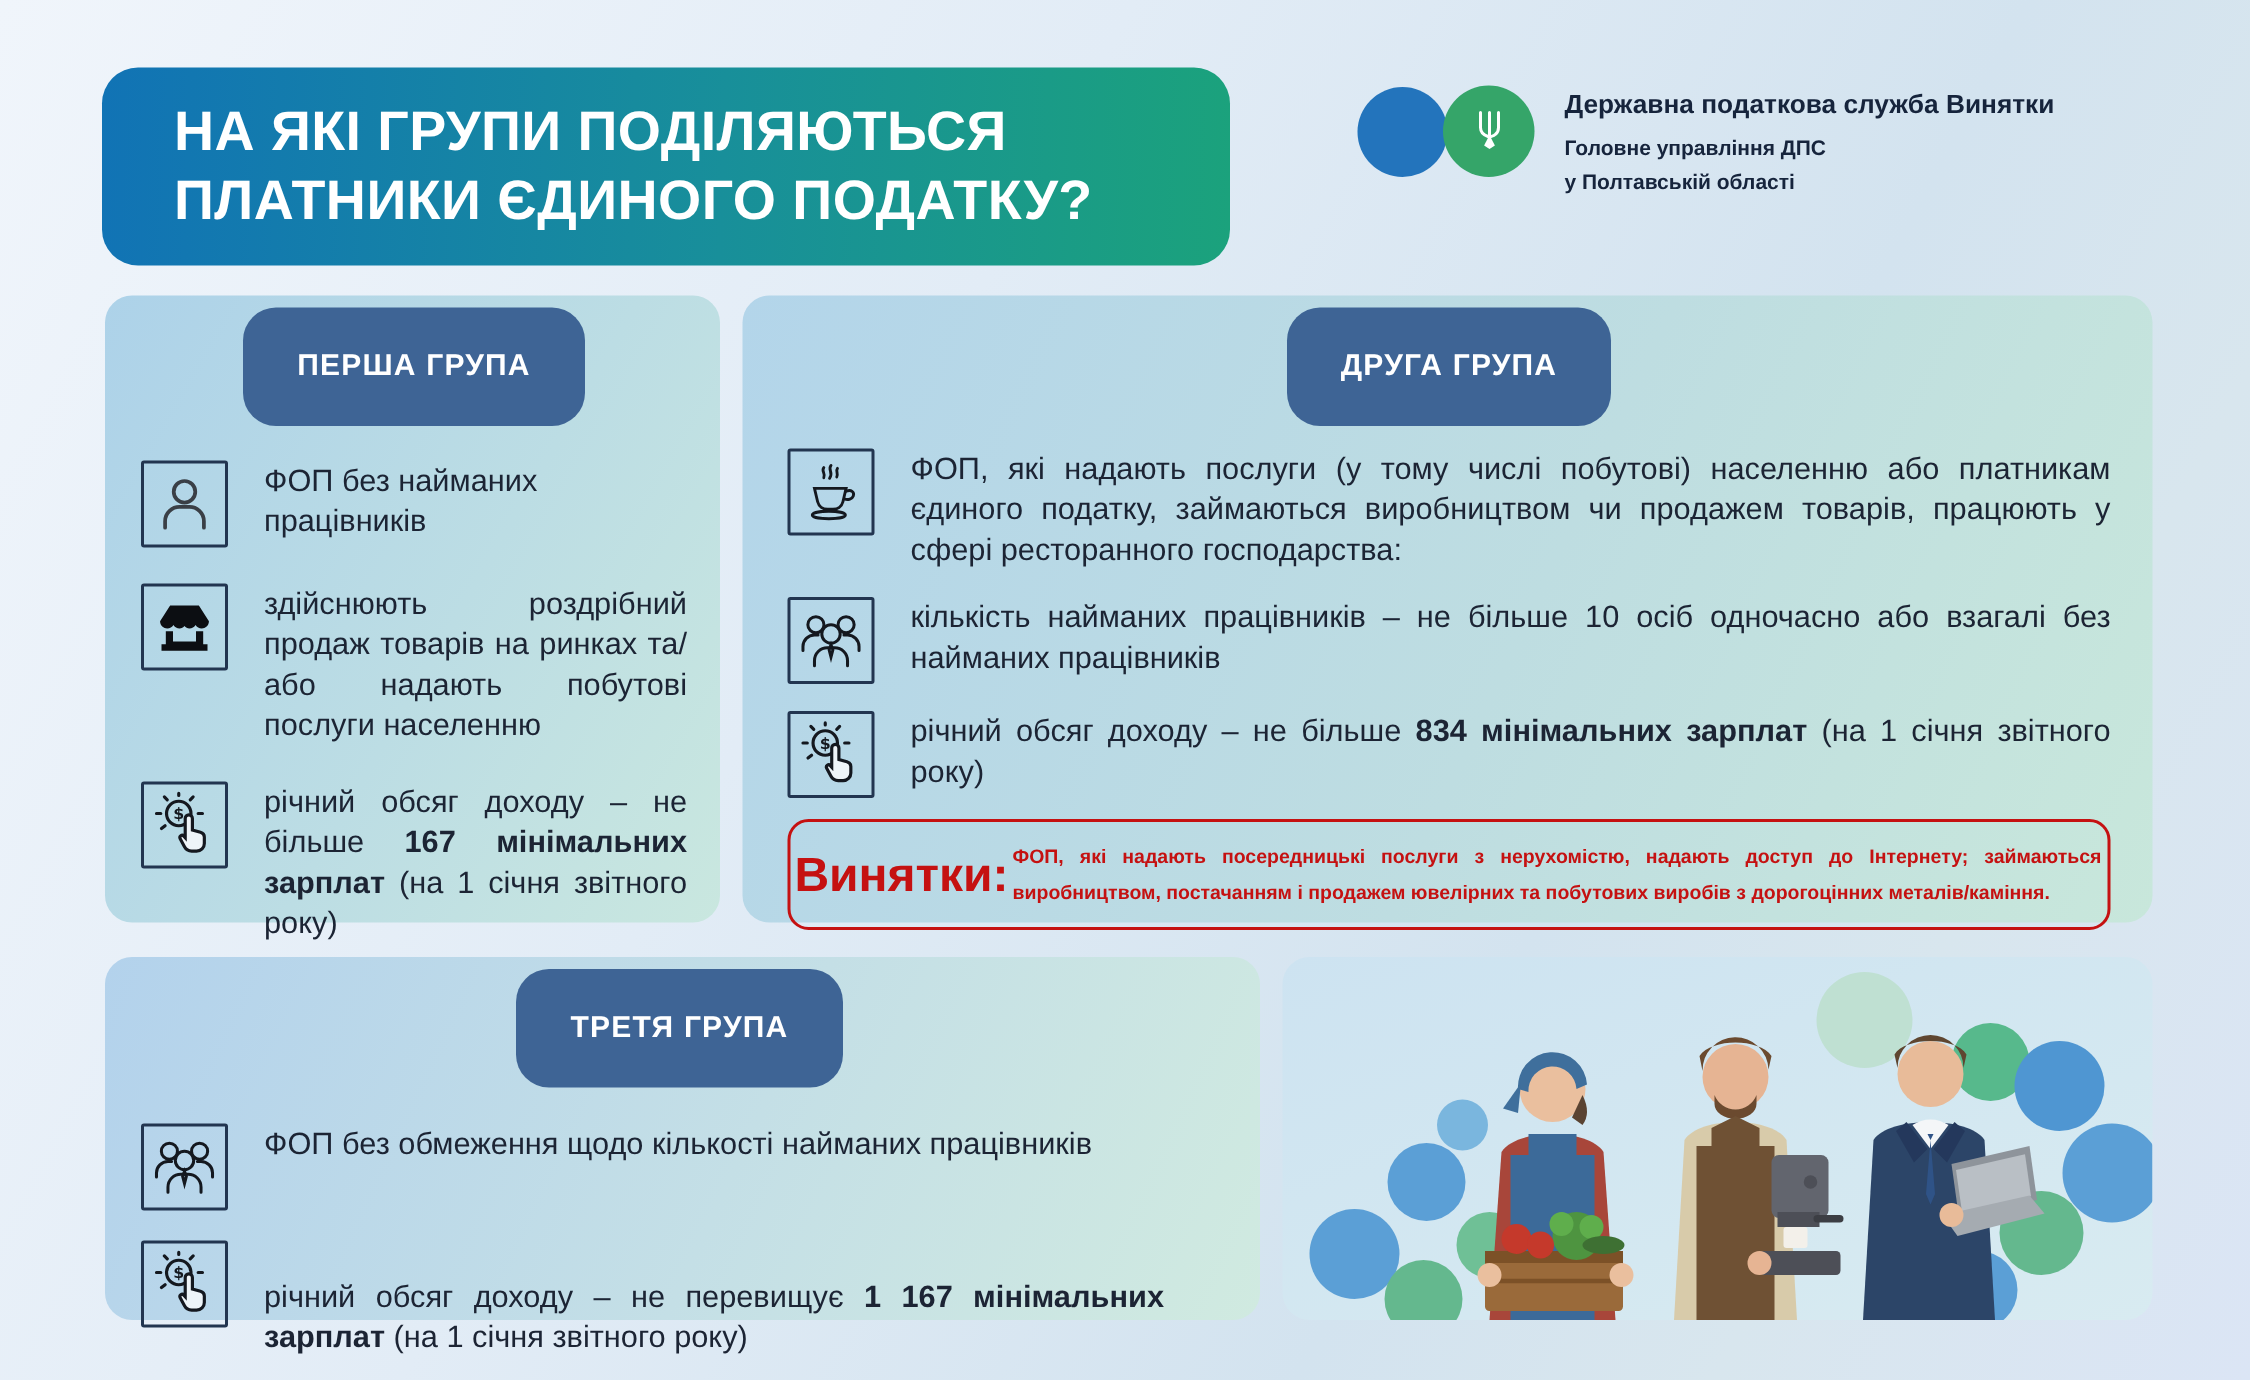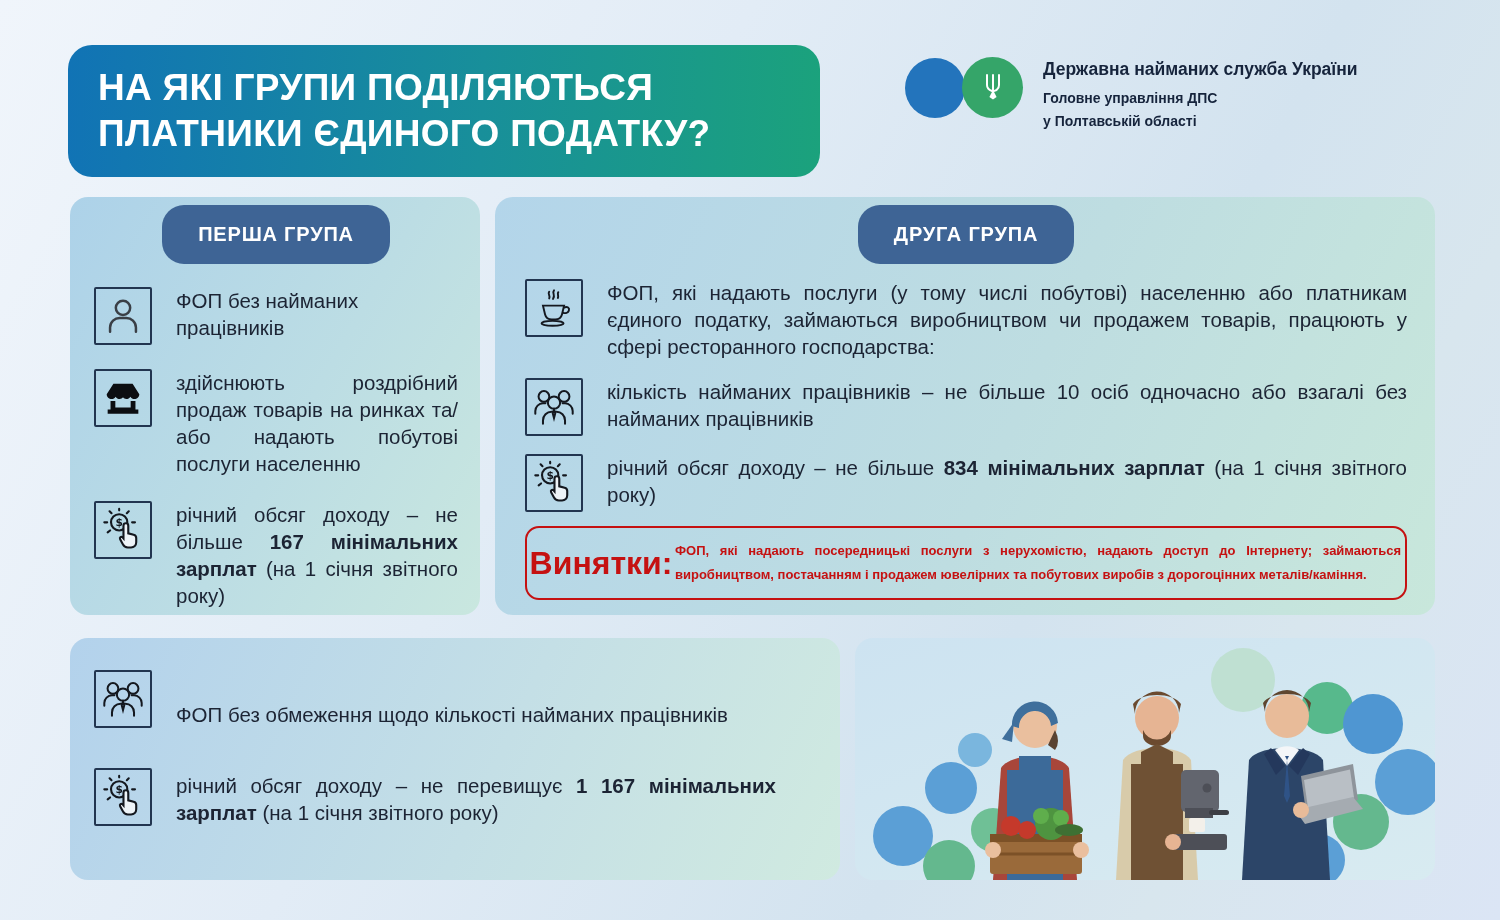--- a/index.html
+++ b/index.html
@@ -9,47 +9,47 @@
   }
   .canvas{
     position:relative;width:1500px;height:920px;overflow:hidden;
     background:linear-gradient(118deg,#f0f5fb 0%,#e2ecf6 38%,#d3e3ef 68%,#d8e6ee 82%,#dbe5f5 100%);
   }
   
   .title-card{
     position:absolute;left:68px;top:45px;width:752px;height:132px;
     border-radius:24px;
     background:linear-gradient(92deg,#1173b5 0%,#188f9a 55%,#1ba27c 100%);
-    display:flex;align-items:center;padding-left:30px;box-sizing:border-box;
+    display:flex;align-items:center;padding-left:48px;box-sizing:border-box;
   }
   .title-card h1{
     margin:0;color:#ffffff;font-size:37px;line-height:46px;font-weight:bold;letter-spacing:.3px;
   }
   .logo{position:absolute;left:905px;top:57px;display:flex;align-items:flex-start;}
   .logo-circles{position:relative;width:118px;height:62px;flex:none;}
   .circle-blue{position:absolute;left:0;top:1px;width:60px;height:60px;border-radius:50%;background:#2374bc;}
   .circle-green{position:absolute;left:57px;top:0;width:61px;height:61px;border-radius:50%;background:#35a569;display:flex;align-items:center;justify-content:center;}
   .logo-text{margin-left:20px;padding-top:2px;}
   .logo-text .l1{font-size:17.5px;font-weight:bold;color:#16243c;margin:0 0 7px 0;}
   .logo-text .l2{font-size:14px;font-weight:bold;color:#16243c;margin:0;line-height:23px;}
   
   .panel{position:absolute;border-radius:18px;box-sizing:border-box;}
   .panel-g1{left:70px;top:197px;width:410px;height:418px;background:linear-gradient(120deg,#add2e9 0%,#bcdde4 55%,#c9e7df 100%);padding:8px 22px 0 24px;}
   .panel-g2{left:495px;top:197px;width:940px;height:418px;background:linear-gradient(115deg,#b3d5ea 0%,#bedde1 55%,#c8e7db 100%);padding:8px 28px 0 30px;}
   .panel-g3{left:70px;top:638px;width:770px;height:242px;background:linear-gradient(115deg,#b3d2ec 0%,#c4dfe6 55%,#d0eae0 100%);padding:8px 28px 0 24px;}
   .panel-img{left:855px;top:638px;width:580px;height:242px;background:linear-gradient(160deg,#cde3f1 0%,#d8ebf1 100%);overflow:hidden;}
   .pill{
     display:table;margin:0 auto;background:#3e6495;color:#fff;
-    border-radius:22px;padding:18px 36px;font-size:20px;font-weight:bold;letter-spacing:.8px;
+    border-radius:22px;padding:28px 36px;font-size:20px;font-weight:bold;letter-spacing:.8px;
   }
   .items-g1{margin-top:23px;}
   .items-g2{margin-top:15px;}
   .items-g3{margin-top:24px;}
   .item{display:flex;align-items:flex-start;margin-bottom:24px;}
-  .item-g3{align-items:flex-end;margin-bottom:20px;}
+  .item-g3{align-items:flex-start;margin-bottom:20px;}
   .icon-box{
     flex:none;width:58px;height:58px;border:2px solid #223550;border-radius:2px;
     display:flex;align-items:center;justify-content:center;box-sizing:border-box;
     margin-right:24px;
   }
   .icon-box svg{width:46px;height:46px;display:block;}
   .item-text{margin:0;font-size:20.5px;line-height:27px;text-align:justify;}
   .item-text.left{text-align:left;}
   .item-text b{font-weight:bold;}
   
@@ -76,21 +76,21 @@
     <div class="logo-circles">
       <div class="circle-blue"></div>
       <div class="circle-green">
         <svg viewBox="0 0 22 30" width="22" height="30">
           <path d="M5 2 v10 c0 3 2 5 5 6 M11 2 v16 M17 2 v10 c0-0 0 3-2 4.5 c-1 1-2 1.2-3 1.5" fill="none" stroke="#fff" stroke-width="2" stroke-linecap="round"></path>
           <path d="M11 17 l-3.6 7 3.6 2.4 3.6-2.4 z" fill="#fff"></path>
         </svg>
       </div>
     </div>
     <div class="logo-text">
-      <p class="l1">Державна найманих служба України</p>
+      <p class="l1">Державна податкова служба Винятки</p>
       <p class="l2">Головне управління ДПС</p>
       <p class="l2">у Полтавській області</p>
     </div>
   </div>
 
   <div class="panel panel-g1">
     <div class="pill">ПЕРША ГРУПА</div>
     <div class="items-g1">
       <div class="item">
         <div class="icon-box">
@@ -164,20 +164,21 @@
         <p class="item-text"><span>річний обсяг доходу – не більше </span><b>834 мінімальних зарплат</b><span> (на 1 січня звітного року)</span></p>
       </div>
       <div class="exceptions">
         <div class="exc-label">Винятки:</div>
         <p class="exc-text">ФОП, які надають посередницькі послуги з нерухомістю, надають доступ до Інтернету; займаються виробництвом, постачанням і продажем ювелірних та побутових виробів з дорогоцінних металів/каміння.</p>
       </div>
     </div>
   </div>
 
   <div class="panel panel-g3">
+    <div class="pill">ТРЕТЯ ГРУПА</div>
     <div class="items-g3">
       <div class="item item-g3">
         <div class="icon-box">
           <svg viewBox="0 0 48 48" fill="none" stroke="#14181f" stroke-width="2.1" stroke-linecap="round">
             <circle cx="13.5" cy="13" r="5.6"></circle>
             <circle cx="34.5" cy="13" r="5.6"></circle>
             <path d="M4.5 31 v-2.8 c0-4.4 3.6-8 8-8 h2.5"></path>
             <path d="M43.5 31 v-2.8 c0-4.4-3.6-8-8-8 h-2.5"></path>
             <circle cx="24" cy="19.5" r="6.4"></circle>
             <path d="M12.5 41.5 v-3.5 c0-5 4-9 9-9 h5 c5 0 9 4 9 9 v3.5"></path>

